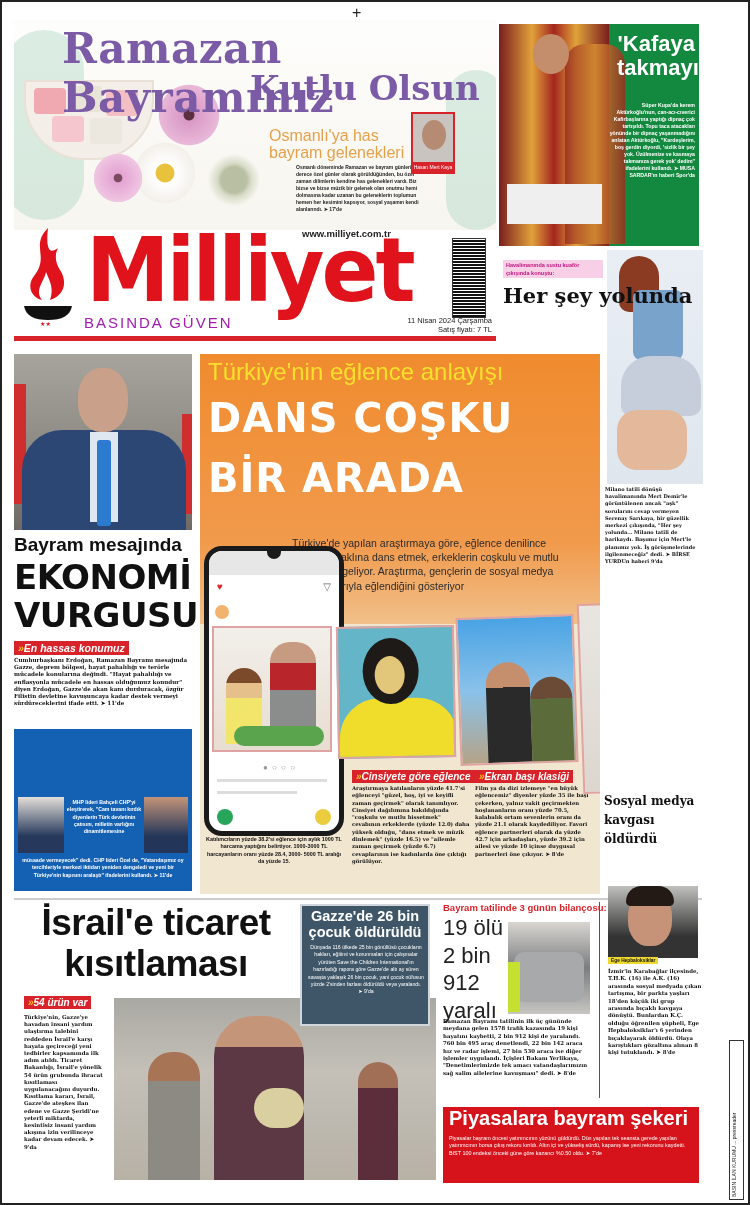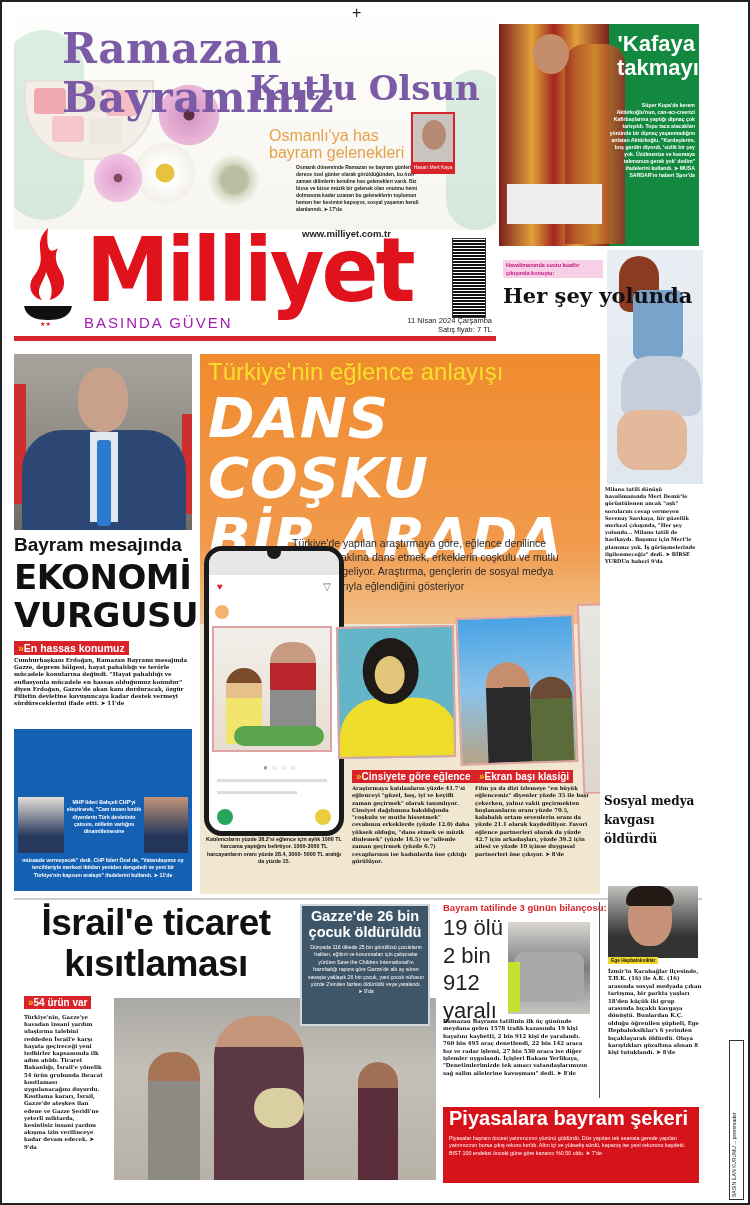--- a/index.html
+++ b/index.html
@@ -56,38 +56,38 @@
   
   .erd-photo { left: 12px; top: 352px; width: 178px; height: 176px; background: linear-gradient(180deg,#a7a49e,#8b8780 60%,#6d6a64); overflow: hidden; }
   .erd-photo .flag { left: 0; top: 30px; width: 12px; height: 120px; background: #cf2e2e; }
   .erd-photo .flag2 { right: 0; top: 60px; width: 10px; height: 100px; background: #cf2e2e; }
   .erd-photo .suit { left: 8px; top: 76px; width: 164px; height: 110px; background: #2c4773; border-radius: 40px 40px 0 0; }
   .erd-photo .shirt { left: 76px; top: 78px; width: 28px; height: 90px; background: #dfe7f1; }
   .erd-photo .tie { left: 83px; top: 86px; width: 14px; height: 86px; background: #2c7bd0; border-radius: 3px; }
   .erd-photo .head { left: 64px; top: 14px; width: 50px; height: 64px; border-radius: 45%; background: #c9a089; }
   .erd-kicker { left: 12px; top: 532px; font-size: 19px; font-weight: bold; color: #111; font-family: "Liberation Sans Narrow","Liberation Sans", sans-serif; }
   .erd-title { left: 12px; top: 556px; font-size: 34px; font-weight: 900; line-height: 38px; color: #111; font-family: "DejaVu Sans", sans-serif; letter-spacing: -0.5px; }
-  .redtag { background: #d8232a; color: #fff; font-weight: bold; padding: 1px 4px; font-family: "Liberation Sans Narrow","Liberation Sans", sans-serif; }
+  .redtag { background: #d8232a; color: #fff; font-weight: bold; padding: 1px 4px; font-family: "Liberation Sans Narrow","Liberation Sans", sans-serif; font-style: italic; }
   .redtag .ch { color: #f4c21b; }
   .erd-tag { left: 12px; top: 639px; font-size: 10.5px; }
   .erd-body { left: 12px; top: 655px; width: 178px; font-size: 5.6px; line-height: 7.2px; font-family: "DejaVu Serif", serif; font-weight: bold; }
 
   
   .liders { left: 12px; top: 727px; width: 178px; height: 162px; background: #1460b3; overflow: hidden; }
   .liders .title { left: 6px; top: 2px; color: #fff; font-size: 22px; font-weight: bold; line-height: 25px; }
   .liders .p1 { left: 4px; top: 68px; width: 46px; height: 56px; background: linear-gradient(180deg,#e4dfd9,#26395c 70%); }
   .liders .p2 { left: 130px; top: 68px; width: 44px; height: 56px; background: linear-gradient(180deg,#c49479,#233659 70%); }
   .liders .txt { left: 52px; top: 70px; width: 76px; color: #fff; font-size: 5.2px; line-height: 7.3px; text-align: center; font-weight: bold; }
   .liders .txt2 { left: 6px; top: 128px; width: 166px; color: #fff; font-size: 5.2px; line-height: 7.3px; text-align: center; font-weight: bold; }
 
   
   .dance { left: 198px; top: 352px; width: 400px; height: 540px; background: #f1e6d0; overflow: hidden; }
   .dance .orange { left: 0; top: 0; width: 400px; height: 270px; background: linear-gradient(180deg,#f08b2e,#f19a4c 70%,#f1c08a); }
   .dance .kicker { left: 8px; top: 4px; font-size: 24px; color: #f6e02c; white-space: nowrap; }
-  .dance .h1 { left: 8px; top: 34px; font-size: 56px; font-weight: 900; color: #fff; line-height: 60px; font-family: "DejaVu Sans", sans-serif; letter-spacing: 1px; font-style: italic; }
+  .dance .h1 { left: 8px; top: 34px; font-size: 40px; font-weight: 900; color: #fff; line-height: 60px; font-family: "DejaVu Sans", sans-serif; letter-spacing: 1px; }
   .dance .lead { left: 92px; top: 182px; width: 300px; font-size: 10.5px; line-height: 14.2px; color: #2b2b2b; }
   .phone { left: 4px; top: 192px; width: 140px; height: 290px; border: 5px solid #1a1a1a; border-radius: 18px; background: #fff; overflow: hidden; }
   .phone .notch { left: 58px; top: -2px; width: 14px; height: 10px; border-radius: 0 0 8px 8px; background: #1a1a1a; }
   .phone .status { left: 0; top: 0; width: 130px; height: 24px; background: #e7e7e7; }
   .phone .heart { left: 8px; top: 30px; color: #e0252b; font-size: 10px; }
   .phone .send { right: 8px; top: 30px; font-size: 10px; color: #666; }
   .phone .avatar { left: 6px; top: 54px; width: 14px; height: 14px; border-radius: 50%; background: #f1b36d; }
   .phone .dots { left: 54px; top: 212px; font-size: 8px; color: #999; letter-spacing: 1px; }
   .phone .line { left: 8px; width: 110px; height: 3px; background: #ddd; }
   .phone .call { left: 8px; bottom: 6px; width: 16px; height: 16px; border-radius: 50%; background: #27a55a; }

